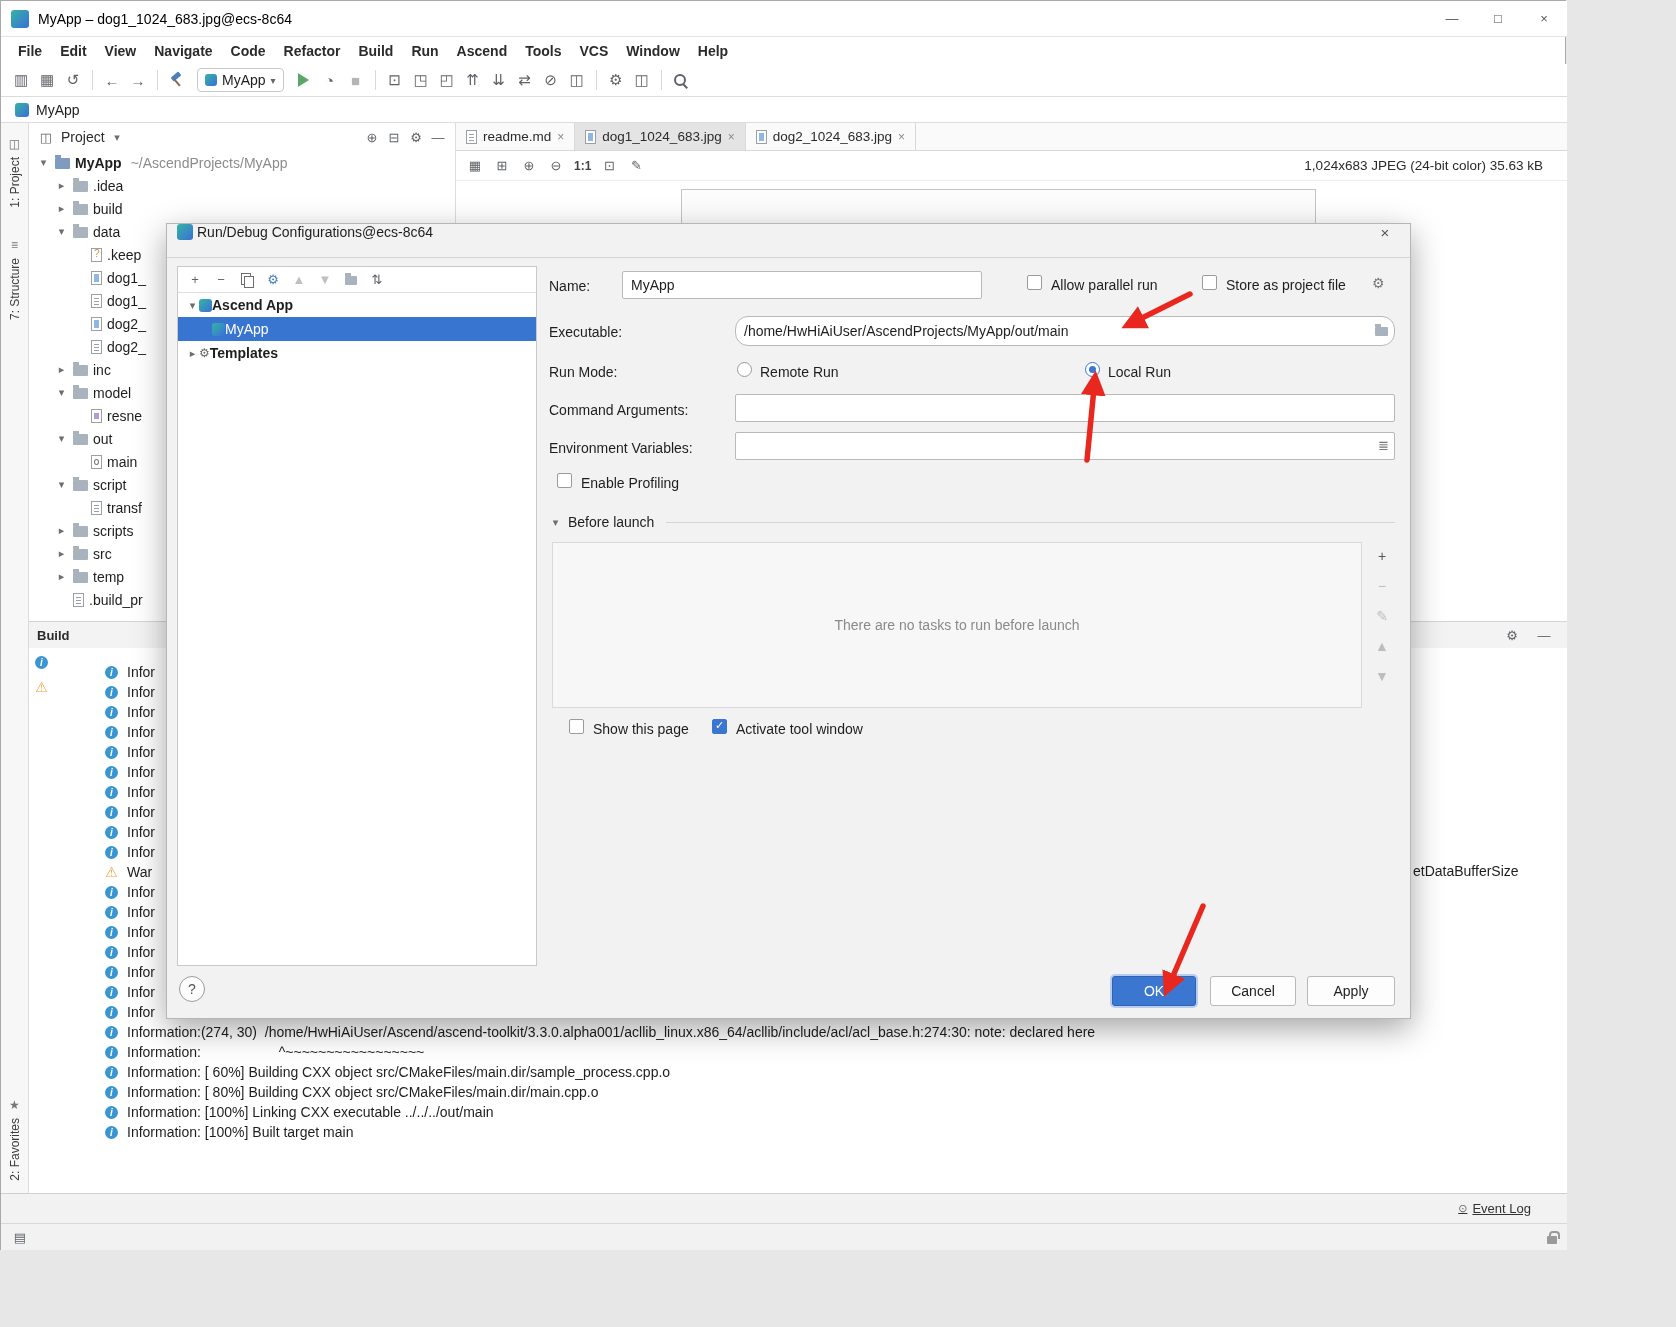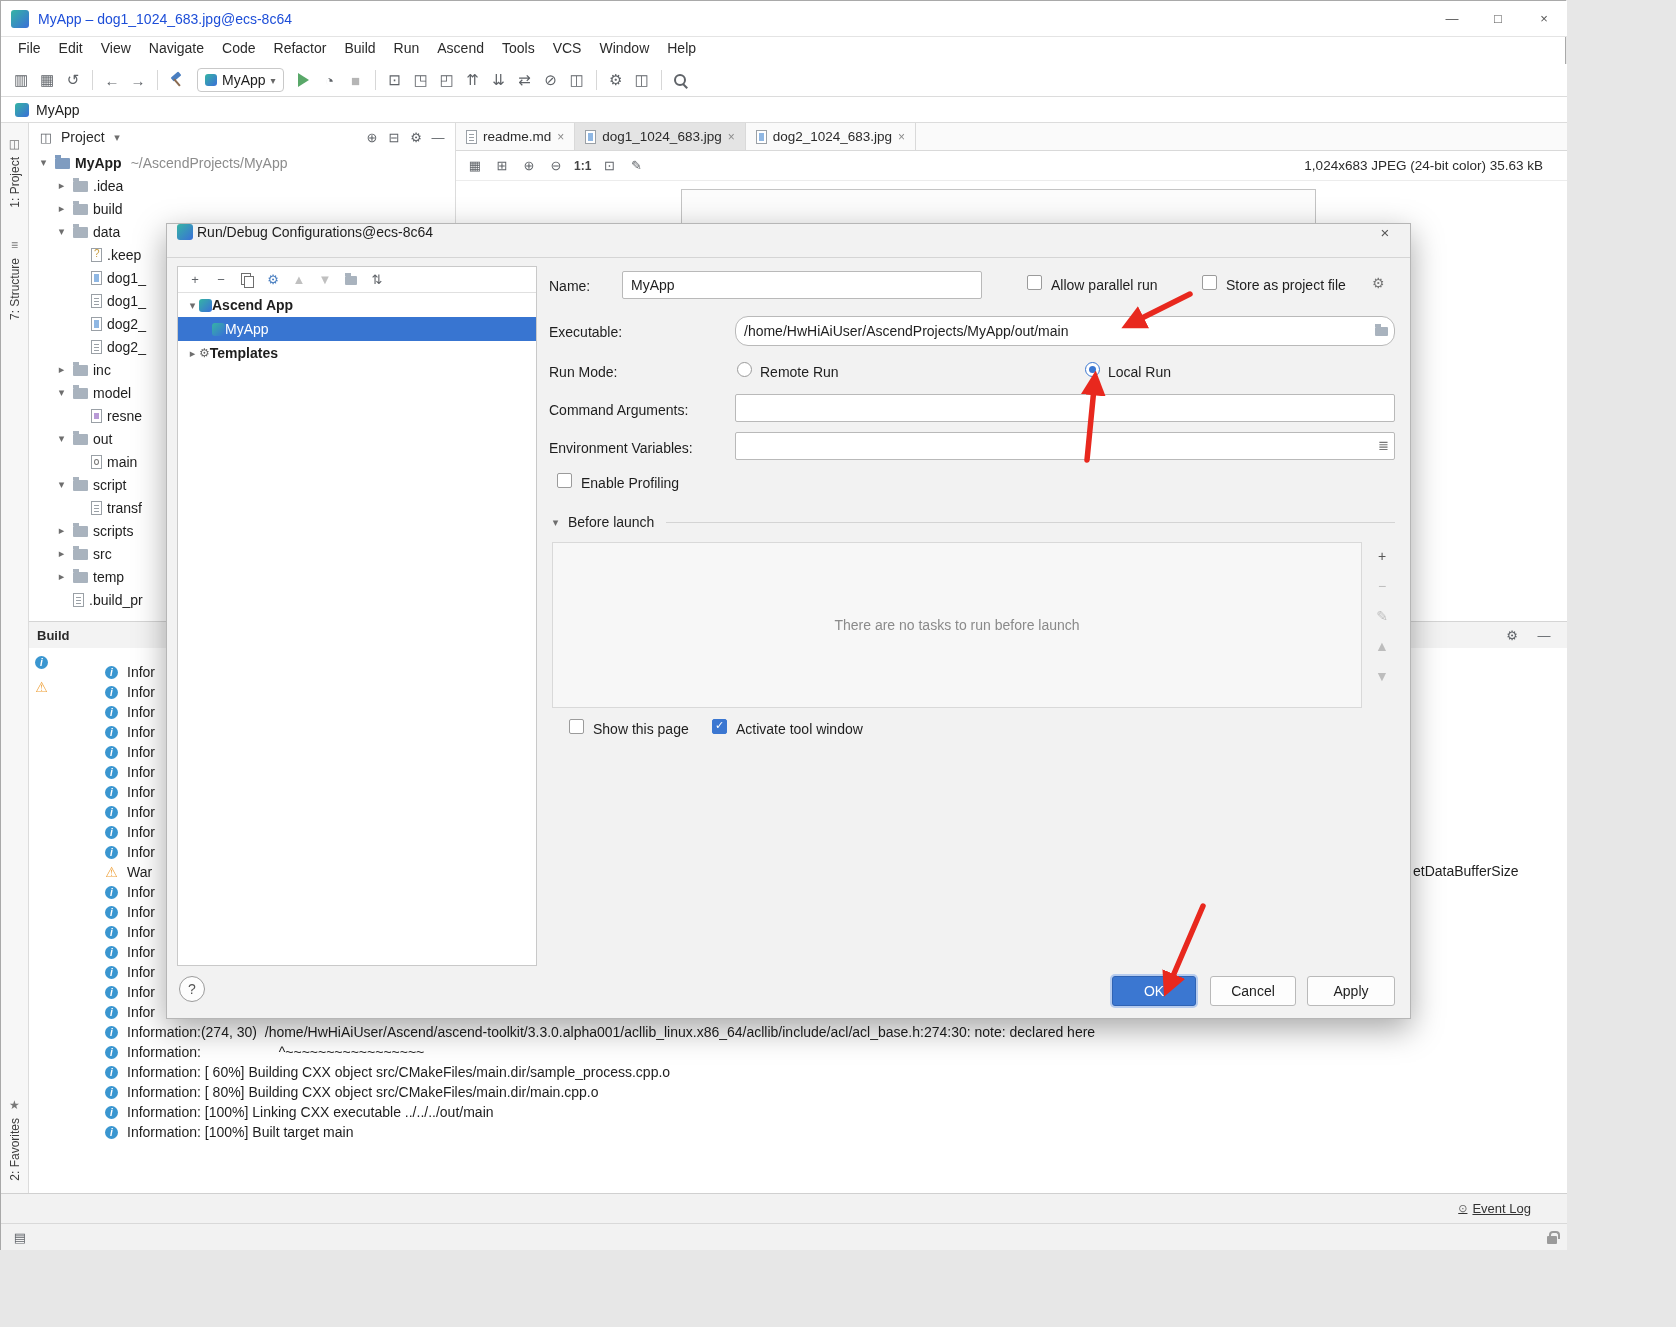--- a/index.html
+++ b/index.html
@@ -38,24 +38,24 @@
   .i-search{position:relative;width:17px;height:17px;display:inline-block;}
   .i-search::before{content:"";position:absolute;left:2px;top:2px;width:8px;height:8px;border:2px solid #5f6368;border-radius:50%;}
   .i-search::after{content:"";position:absolute;left:11px;top:11px;width:6px;height:2px;background:#5f6368;transform:rotate(45deg);transform-origin:left center;}
   .i-copy{position:relative;width:14px;height:14px;display:inline-block;}
   .i-copy::before{content:"";position:absolute;left:1px;top:0;width:8px;height:10px;border:1px solid #6e6e6e;background:#fff;}
   .i-copy::after{content:"";position:absolute;left:4px;top:3px;width:8px;height:10px;border:1px solid #6e6e6e;background:#fff;}
   .i-lock{position:relative;width:10px;height:8px;background:#9a9a9a;display:inline-block;border-radius:1px;margin-top:5px;}
   .i-lock::before{content:"";position:absolute;left:1.5px;top:-5px;width:7px;height:6px;border:2px solid #9a9a9a;border-bottom:none;border-radius:4px 4px 0 0;}
   
   #titlebar{left:0;top:0;width:1566px;height:36px;background:#fff;border-bottom:1px solid #e4e4e4;display:flex;align-items:center;padding-left:10px;gap:9px;}
-  #titlebar .title{font-size:14px;color:#1d4ed8;}
+  #titlebar .title{font-size:14px;color:#000000;}
   .win-controls{margin-left:auto;display:flex;height:100%;}
   .win-btn{width:46px;height:100%;display:flex;align-items:center;justify-content:center;color:#555;font-size:13px;}
-  #menubar{left:0;top:36px;width:1344px;height:27px;background:#fff;display:flex;padding-left:8px;}
+  #menubar{left:0;top:36px;width:1344px;height:27px;background:#fff;display:flex;align-items:center;padding-left:8px;font-weight:bold;}
   .menu-item{padding:3px 9px;font-size:14px;color:#2b2b2b;}
   #toolbar{left:0;top:63px;width:1566px;height:33px;background:#fff;border-bottom:1px solid #dcdcdc;display:flex;align-items:center;padding-left:8px;gap:2px;}
   .combo{height:24px;border:1px solid #c9c9c9;border-radius:4px;display:flex;align-items:center;gap:5px;padding:0 7px;margin:0 6px;background:#fff;}
   .combo .app-icon{width:12px;height:12px;}
   .combo .caret{font-size:10px;color:#666;}
   #navbar{left:0;top:96px;width:1566px;height:26px;background:#fff;border-bottom:1px solid #dcdcdc;display:flex;align-items:center;gap:7px;padding-left:14px;}
   
   #left-stripe{left:0;top:122px;width:28px;height:1070px;background:#f7f7f7;border-right:1px solid #dcdcdc;display:flex;flex-direction:column;align-items:center;padding:14px 0 12px;gap:30px;}
   .vtab{display:flex;flex-direction:column;align-items:center;gap:6px;color:#3c3c3c;}
   .vtab .vtxt{writing-mode:vertical-rl;transform:rotate(180deg);font-size:12px;}

